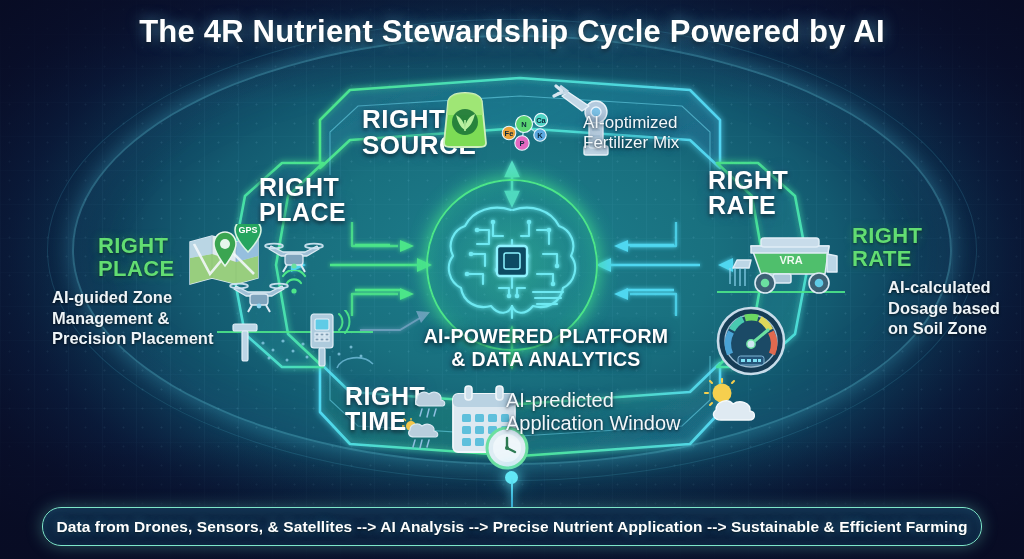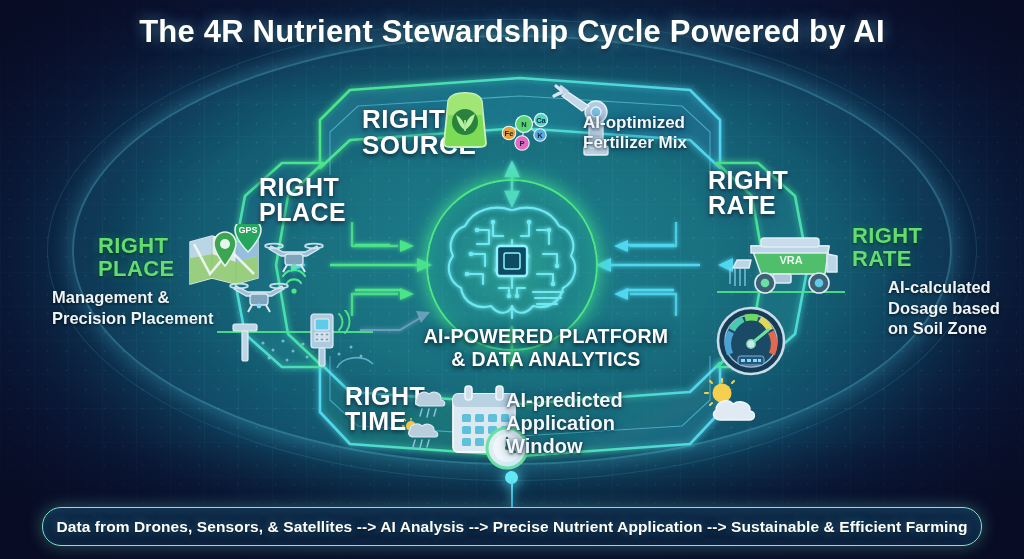--- a/index.html
+++ b/index.html
@@ -59,21 +59,21 @@
   
   .arc{ position:absolute; }
 
   
   .arc-label{
     position:absolute; color:#ffffff; font-weight:bold;
     line-height:1.0; letter-spacing:.5px;
     text-shadow:0 0 12px rgba(40,90,130,.9), 0 2px 4px rgba(0,0,0,.7);
   }
   .arc-desc{
-    position:absolute; color:#f2f7fa; font-weight:bold;
+    position:absolute; color:#f2f7fa; font-weight:normal;
     line-height:1.16; font-size:17px;
     text-shadow:0 0 9px rgba(20,60,95,.9), 0 1px 3px rgba(0,0,0,.65);
   }
 
   
   .side-title{
     position:absolute; color:#62dd72; font-weight:bold;
     font-size:22px; line-height:1.03; letter-spacing:.4px;
     text-shadow:0 0 10px rgba(50,180,90,.45), 0 1px 3px rgba(0,0,0,.6);
   }
@@ -607,20 +607,21 @@
       <line x1="16" y1="25" x2="14" y2="27"></line>
     </g>
     <path d="M25,42 C18,42 15,36 20,32 C20,23 32,20 37,26 C44,21 55,25 54,33 C60,34 60,42 53,42 Z" fill="#dfeaf2" stroke="#f4f9fc" stroke-width="1.4"></path>
   </svg>
 
   <div class="side-title" style="left:98px; top:235px;">
     <div>RIGHT</div>
     <div>PLACE</div>
   </div>
   <div class="side-desc" style="left:52px; top:287px; width:180px;">
+    <div>AI-guided Zone</div>
     <div>Management &amp;</div>
     <div>Precision Placement</div>
   </div>
 
   <div class="side-title" style="left:852px; top:225px;">
     <div>RIGHT</div>
     <div>RATE</div>
   </div>
   <div class="side-desc" style="left:888px; top:277px; width:168px;">
     <div>AI-calculated</div>

